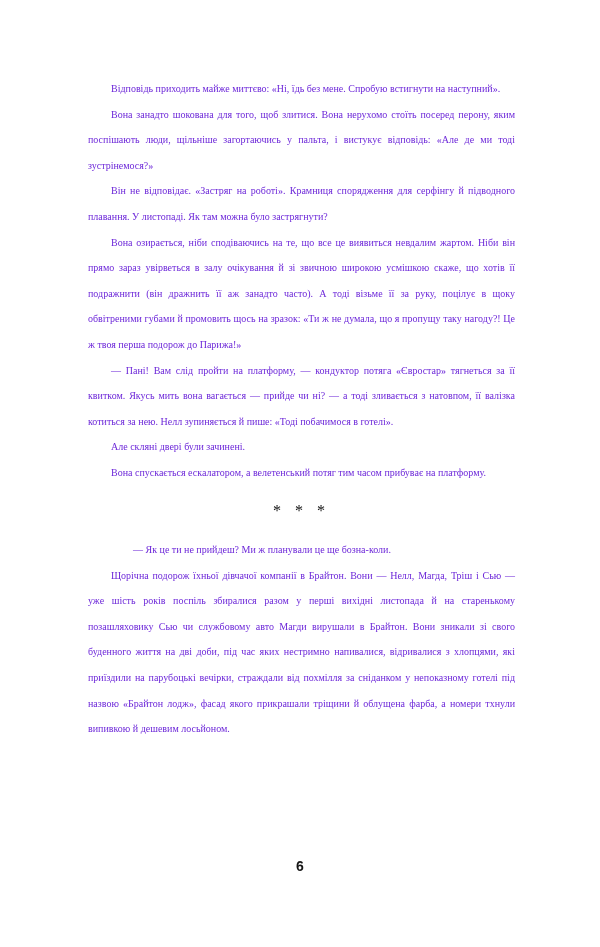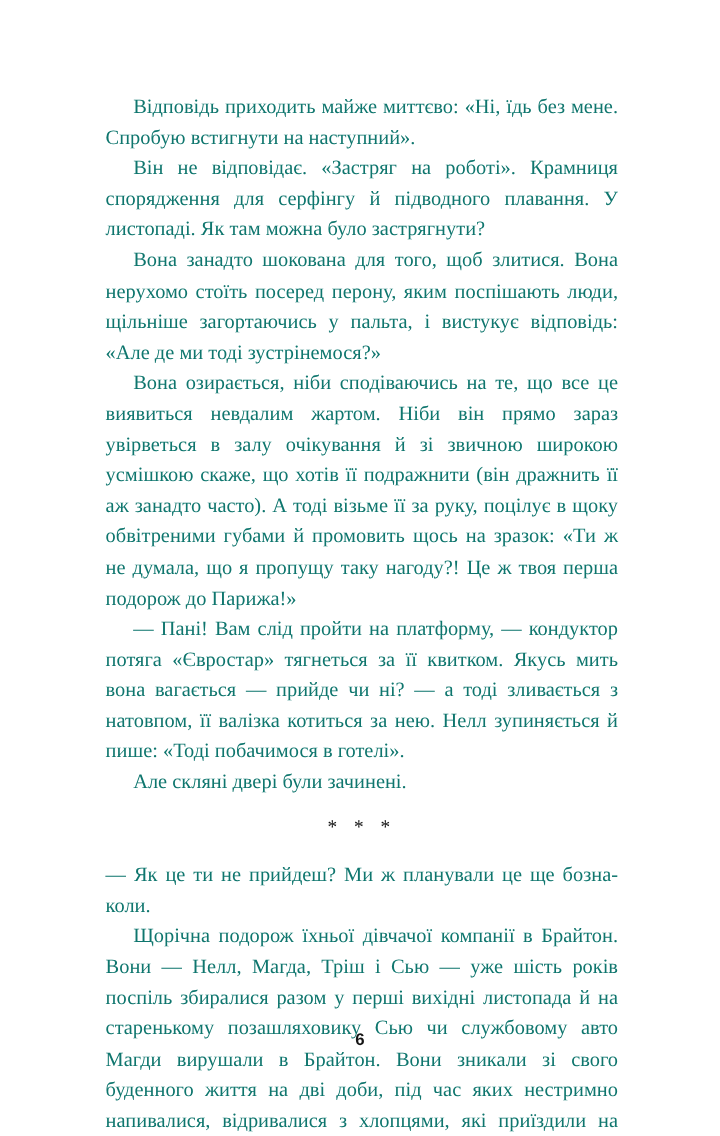--- a/index.html
+++ b/index.html
@@ -17,32 +17,33 @@
   }
   .text-block {
     position: absolute;
     left: 88px;
     top: 76px;
     width: 427px;
   }
   p.para {
     margin: 0;
     font-family: "Liberation Serif", "DejaVu Serif", serif;
-    font-size: 17px;
+    font-size: 10px;
     line-height: 25.6px;
-    color: #0f766e;
+    color: #6d28d9;
     text-align: justify;
     text-justify: inter-word;
     text-indent: 23px;
     hyphens: manual;
     -webkit-hyphens: manual;
     word-spacing: 0px;
   }
   p.para.noindent {
     text-indent: 0;
+    margin-left: 45px;
   }
   p.para.dash-start {
     text-indent: 23px;
   }
   .separator {
     font-family: "Liberation Serif", "DejaVu Serif", serif;
     font-size: 16.1px;
     line-height: 25.6px;
     color: #111111;
     text-align: center;
@@ -64,25 +65,26 @@
   }
 </style>
 </head>
 <body>
 
 <div class="page">
 
   <div class="text-block">
 
     <p class="para">Відповідь приходить майже миттєво: «Ні, їдь без мене. Спробую встигнути на наступний».</p>
+    <p class="para">Вона занадто шокована для того, щоб злитися. Вона нерухомо стоїть посеред перону, яким поспішають люди, щільніше загортаючись у пальта, і вистукує відповідь: «Але де ми тоді зустрінемося?»</p>
     <p class="para">Він не відповідає. «Застряг на роботі». Крамниця спорядження для серфінгу й підводного плавання. У листопаді. Як там можна було застрягнути?</p>
-    <p class="para">Вона занадто шокована для того, щоб злитися. Вона нерухомо стоїть посеред перону, яким поспішають люди, щільніше загортаючись у пальта, і вистукує відповідь: «Але де ми тоді зустрінемося?»</p>
     <p class="para">Вона озирається, ніби сподіваючись на те, що все це виявиться невдалим жартом. Ніби він прямо зараз увірветься в залу очікування й зі звичною широкою усмішкою скаже, що хотів її подражнити (він дражнить її аж занадто часто). А тоді візьме її за руку, поцілує в щоку обвітреними губами й промовить щось на зразок: «Ти ж не думала, що я пропущу таку нагоду?! Це ж твоя перша подорож до Парижа!»</p>
     <p class="para dash-start">— Пані! Вам слід пройти на платформу, — кондуктор потяга «Євростар» тягнеться за її квитком. Якусь мить вона вагається — прийде чи ні? — а тоді зливається з натовпом, її валізка котиться за нею. Нелл зупиняється й пише: «Тоді побачимося в готелі».</p>
     <p class="para">Але скляні двері були зачинені.</p>
+    <p class="para">Вона спускається ескалатором, а велетенський потяг тим часом прибуває на платформу.</p>
 
     <div class="separator">* * *</div>
 
     <p class="para noindent">— Як це ти не прийдеш? Ми ж планували це ще бозна-коли.</p>
     <p class="para">Щорічна подорож їхньої дівчачої компанії в Брайтон. Вони — Нелл, Магда, Тріш і Сью — уже шість років поспіль збиралися разом у перші вихідні листопада й на старенькому позашляховику Сью чи службовому авто Магди вирушали в Брайтон. Вони зникали зі свого буденного життя на дві доби, під час яких нестримно напивалися, відривалися з хлопцями, які приїздили на парубоцькі вечірки, страждали від похмілля за сніданком у непоказному готелі під назвою «Брайтон лодж», фасад якого прикрашали тріщини й облущена фарба, а номери тхнули випивкою й дешевим лосьйоном.</p>
 
   </div>
 
   <div class="page-number">6</div>
 

